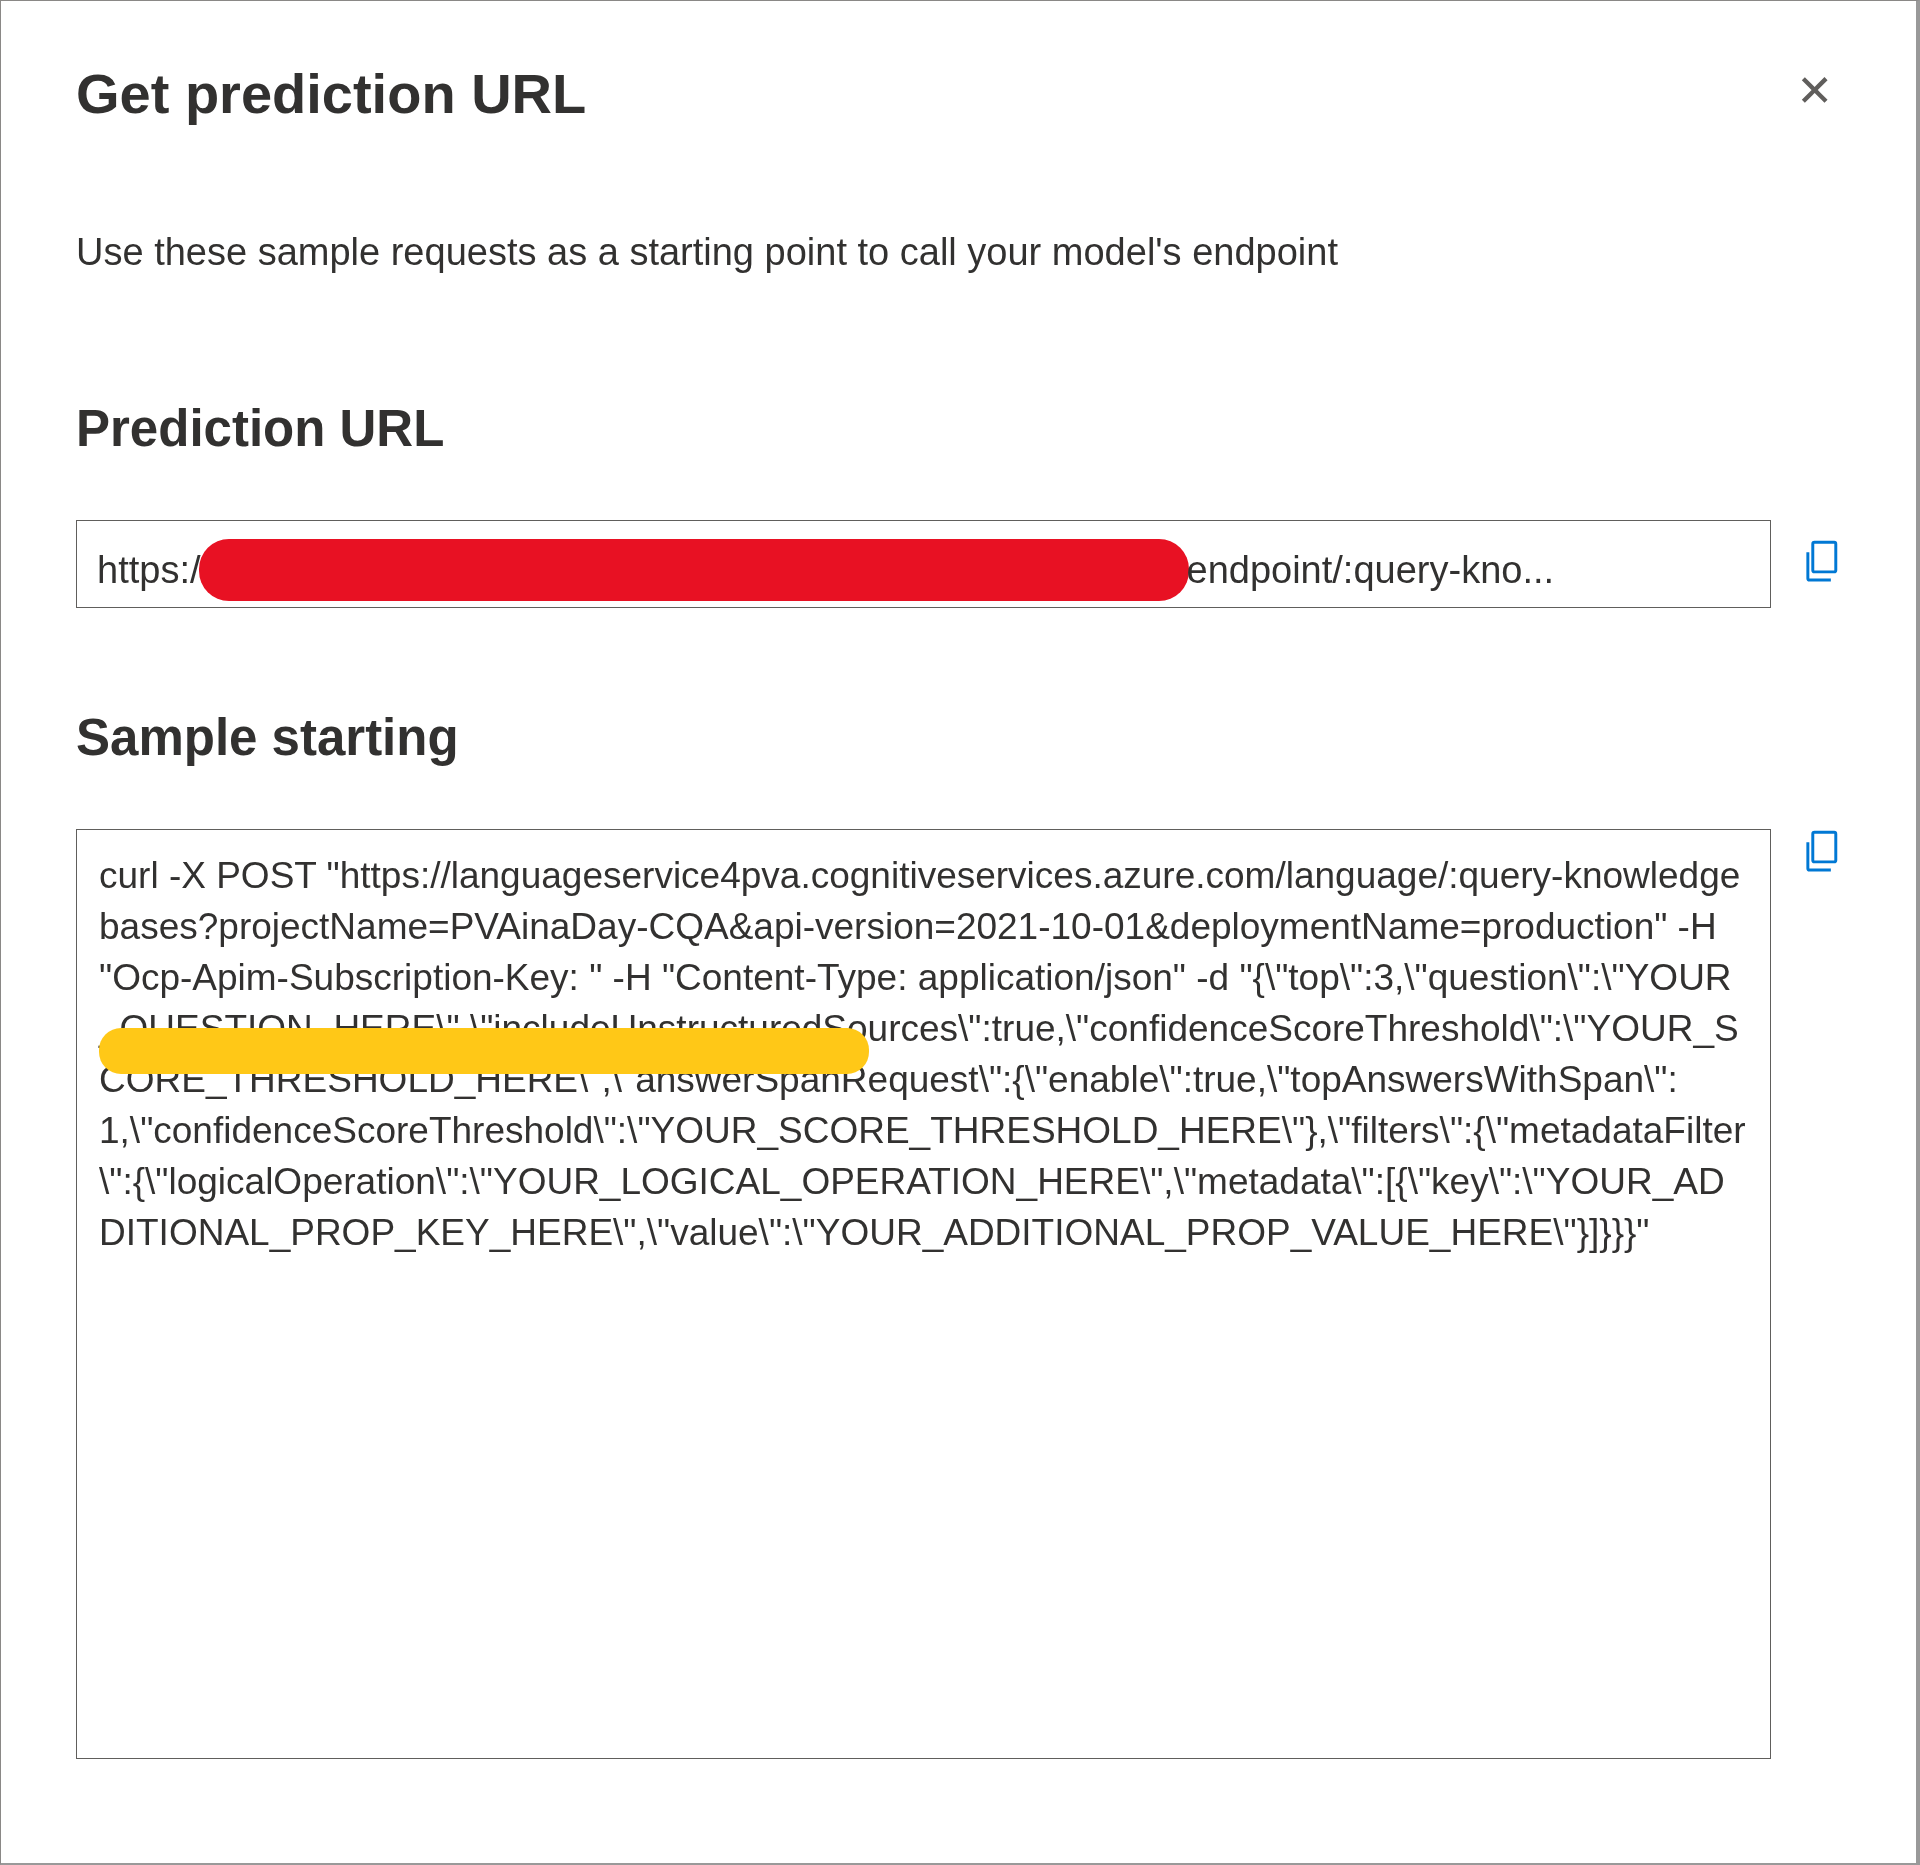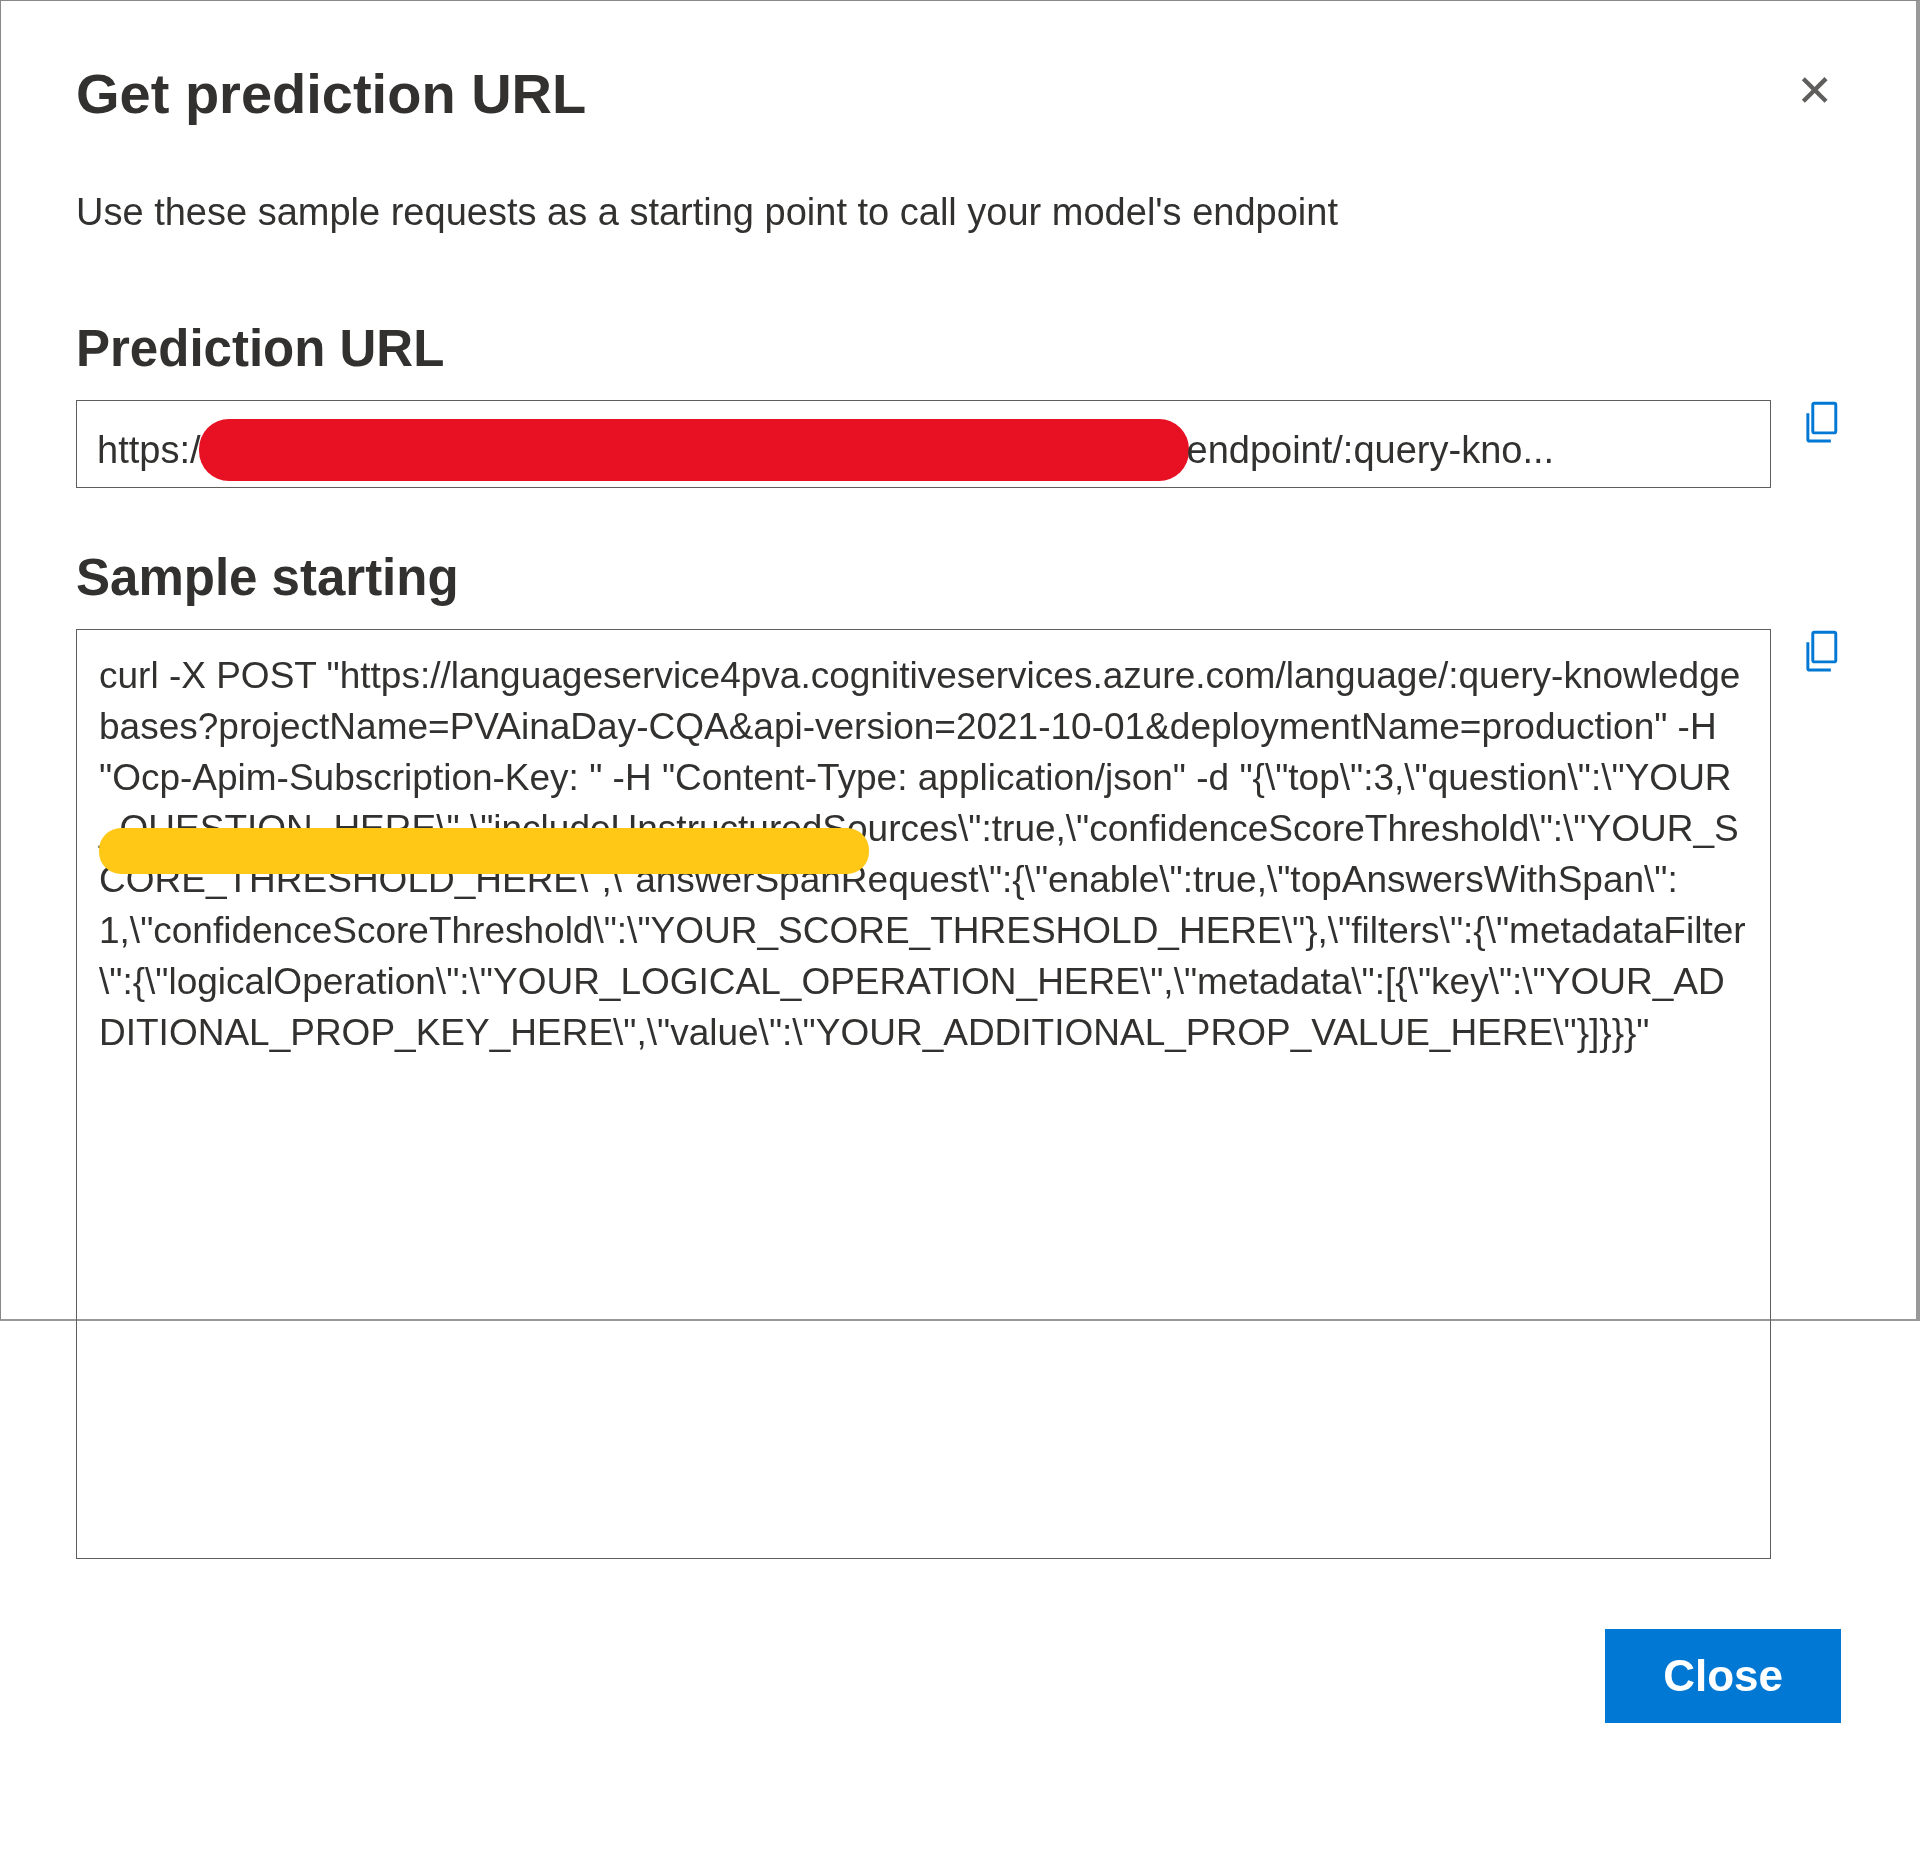--- a/index.html
+++ b/index.html
@@ -16,24 +16,25 @@
       height: 1865px;
       overflow: hidden;
     }
     .dialog {
       background: #fff;
       border: 1px solid #8a8886;
       border-right: 4px solid #999;
       border-bottom: 2px solid #999;
       padding: 60px 75px 55px 75px;
       width: 1920px;
-      height: 1321px;
+      height: 1865px;
       position: relative;
       display: flex;
       flex-direction: column;
+      gap: 40px;
     }
     .dialog-header {
       display: flex;
       justify-content: space-between;
       align-items: flex-start;
       margin-bottom: 65px;
     }
     .dialog-title {
       font-size: 56px;
       font-weight: 600;
@@ -55,21 +56,21 @@
     }
     .field-label {
       font-size: 51px;
       font-weight: 600;
       color: #323130;
       margin-bottom: 22px;
       display: block;
     }
     .input-row {
       display: flex;
-      align-items: flex-start;
+      align-items: center;
       gap: 30px;
       margin-bottom: 60px;
     }
     .text-input {
       flex: 1;
       border: 1px solid #605e5c;
       padding: 18px 20px;
       font-size: 38px;
       font-family: inherit;
       color: #323130;

